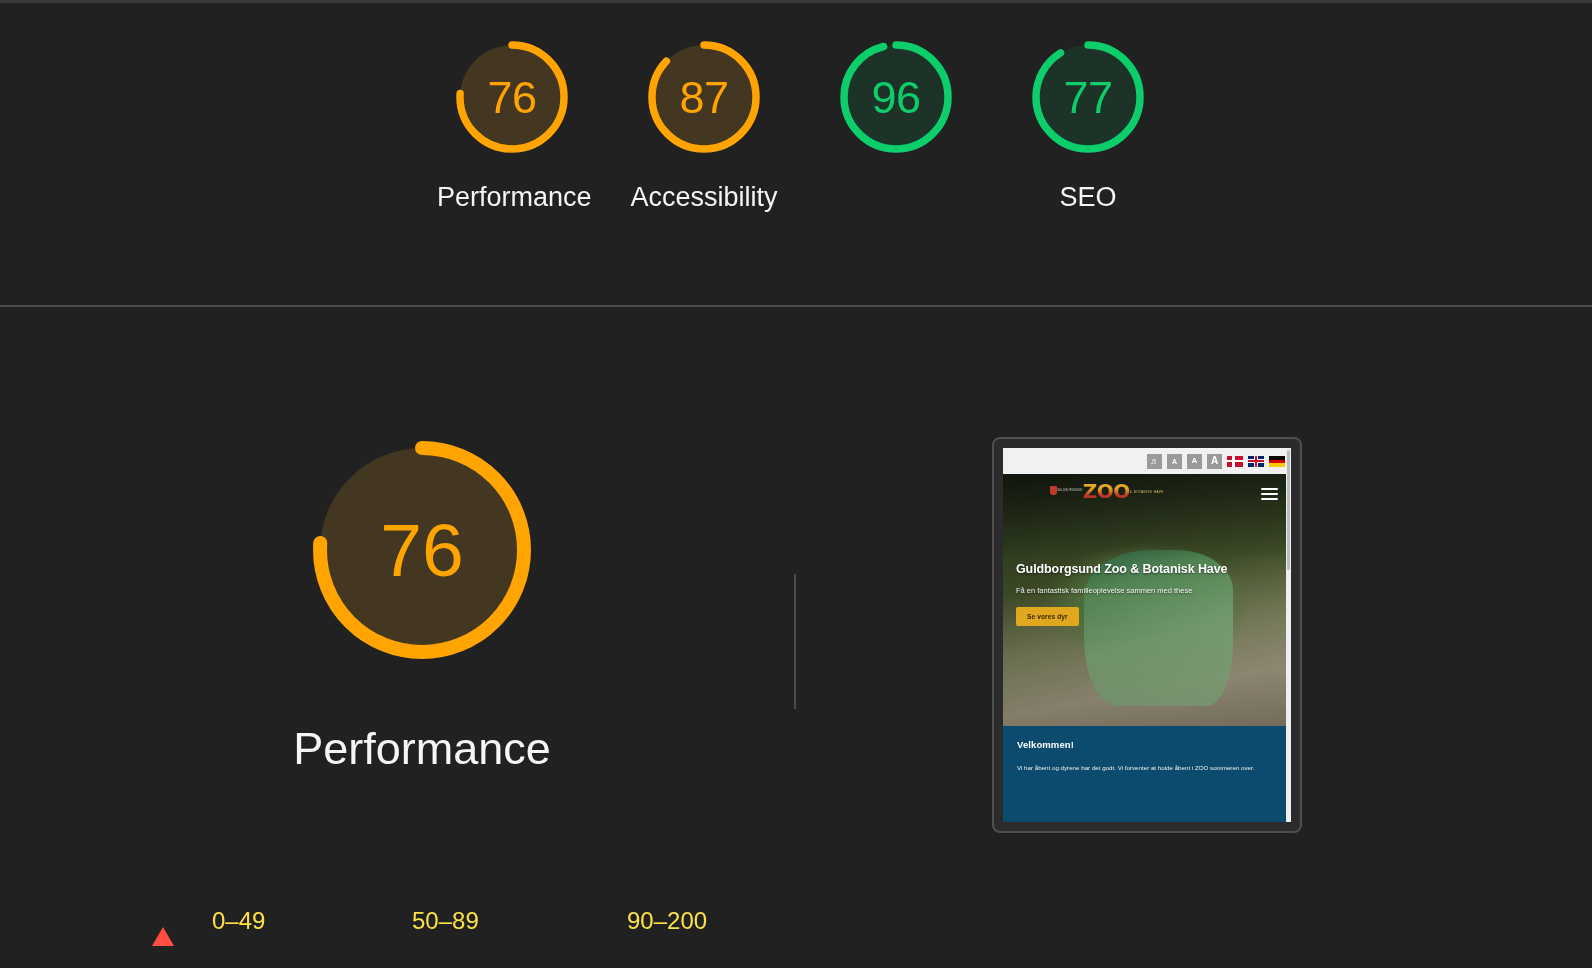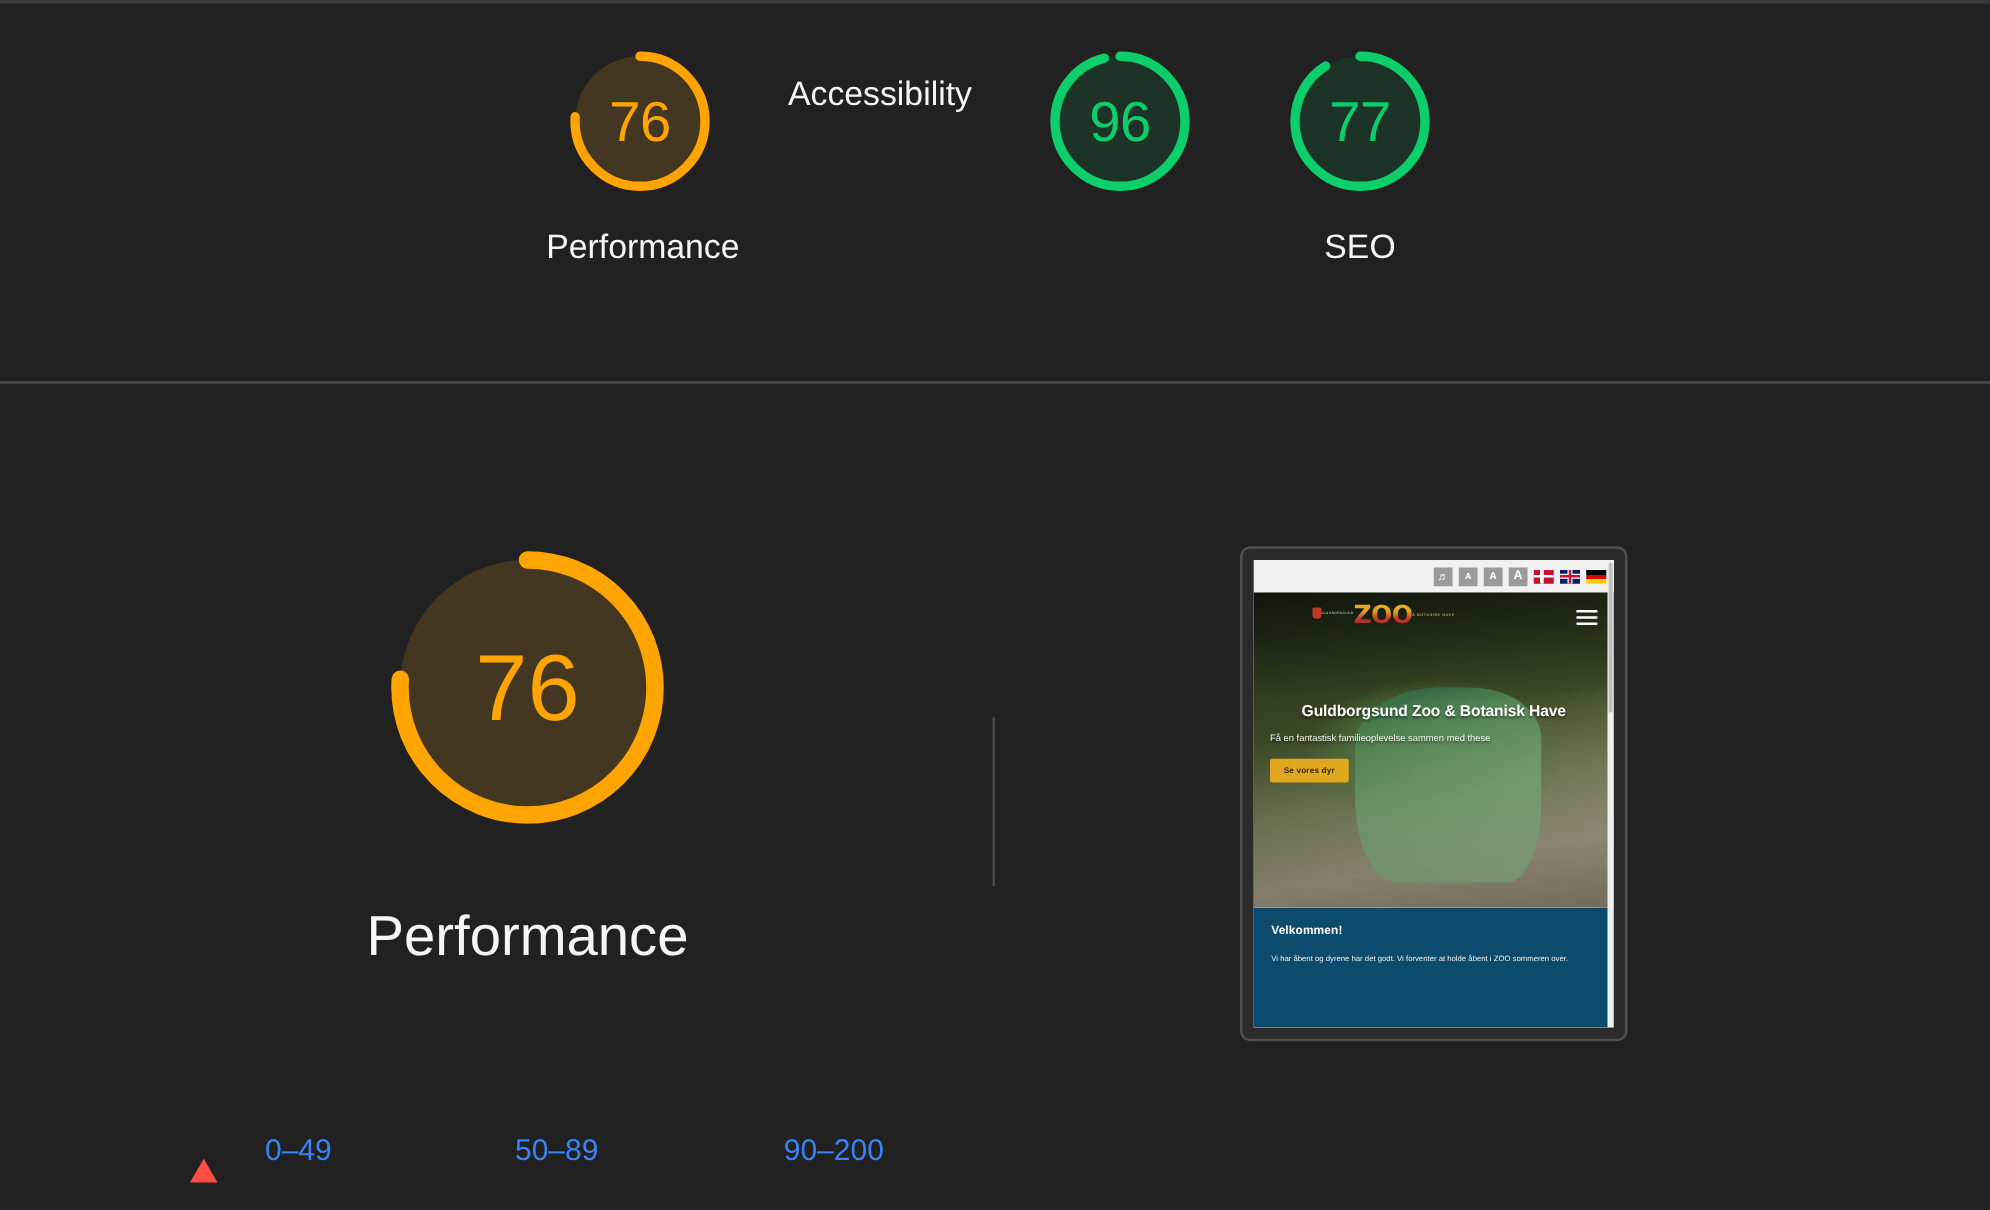--- a/index.html
+++ b/index.html
@@ -207,21 +207,21 @@
   .shape-circle {
     width: 21px; height: 21px;
     border-radius: 50%;
     background: #0cce6b;
   }
 
   .legend-text {
     margin-left: 38px;
     font-size: 24px;
     line-height: 24px;
-    color: #3b82f6;
+    color: #fde047;
     white-space: nowrap;
   }
 
   
   .v-divider {
     position: absolute;
     top: 265px;
     left: 794px;
     width: 2px;
     height: 135px;
@@ -413,21 +413,20 @@
     top: 88px;
     width: 262px;
   }
   .hero-h1 {
     font-size: 12.5px;
     line-height: 15px;
     font-weight: 700;
     color: #fff;
     text-shadow: 0 1px 2px rgba(0,0,0,0.5);
     letter-spacing: -0.1px;
-    text-align: center;
   }
   .hero-p {
     margin-top: 9px;
     font-size: 7.5px;
     line-height: 10px;
     color: #f2f2f2;
     text-shadow: 0 1px 2px rgba(0,0,0,0.5);
   }
   .hero-btn {
     margin-top: 11px;
@@ -493,20 +492,27 @@
           <svg viewBox="0 0 122 122" aria-hidden="true">
             <circle cx="61" cy="61" r="52" fill="#433722" stroke="none"></circle>
             <circle cx="61" cy="61" r="52" fill="none" stroke="#ffa400" stroke-width="7.5" stroke-linecap="round" stroke-dasharray="248.3 326.7" stroke-dashoffset="0"></circle>
           </svg>
           <span class="gauge-num sc-orange">76</span>
         </div>
         <div class="gauge-label">Performance</div>
       </div>
 
       <div class="gauge-item">
+        <div class="gauge-ring">
+          <svg viewBox="0 0 122 122" aria-hidden="true">
+            <circle cx="61" cy="61" r="52" fill="#433722" stroke="none"></circle>
+            <circle cx="61" cy="61" r="52" fill="none" stroke="#ffa400" stroke-width="7.5" stroke-linecap="round" stroke-dasharray="284.2 326.7" stroke-dashoffset="0"></circle>
+          </svg>
+          <span class="gauge-num sc-orange">87</span>
+        </div>
         <div class="gauge-label">Accessibility</div>
       </div>
 
       <div class="gauge-item">
         <div class="gauge-ring">
           <svg viewBox="0 0 122 122" aria-hidden="true">
             <circle cx="61" cy="61" r="52" fill="#1e3328" stroke="none"></circle>
             <circle cx="61" cy="61" r="52" fill="none" stroke="#0cce6b" stroke-width="7.5" stroke-linecap="round" stroke-dasharray="313.6 326.7" stroke-dashoffset="0"></circle>
           </svg>
           <span class="gauge-num sc-green">96</span>

